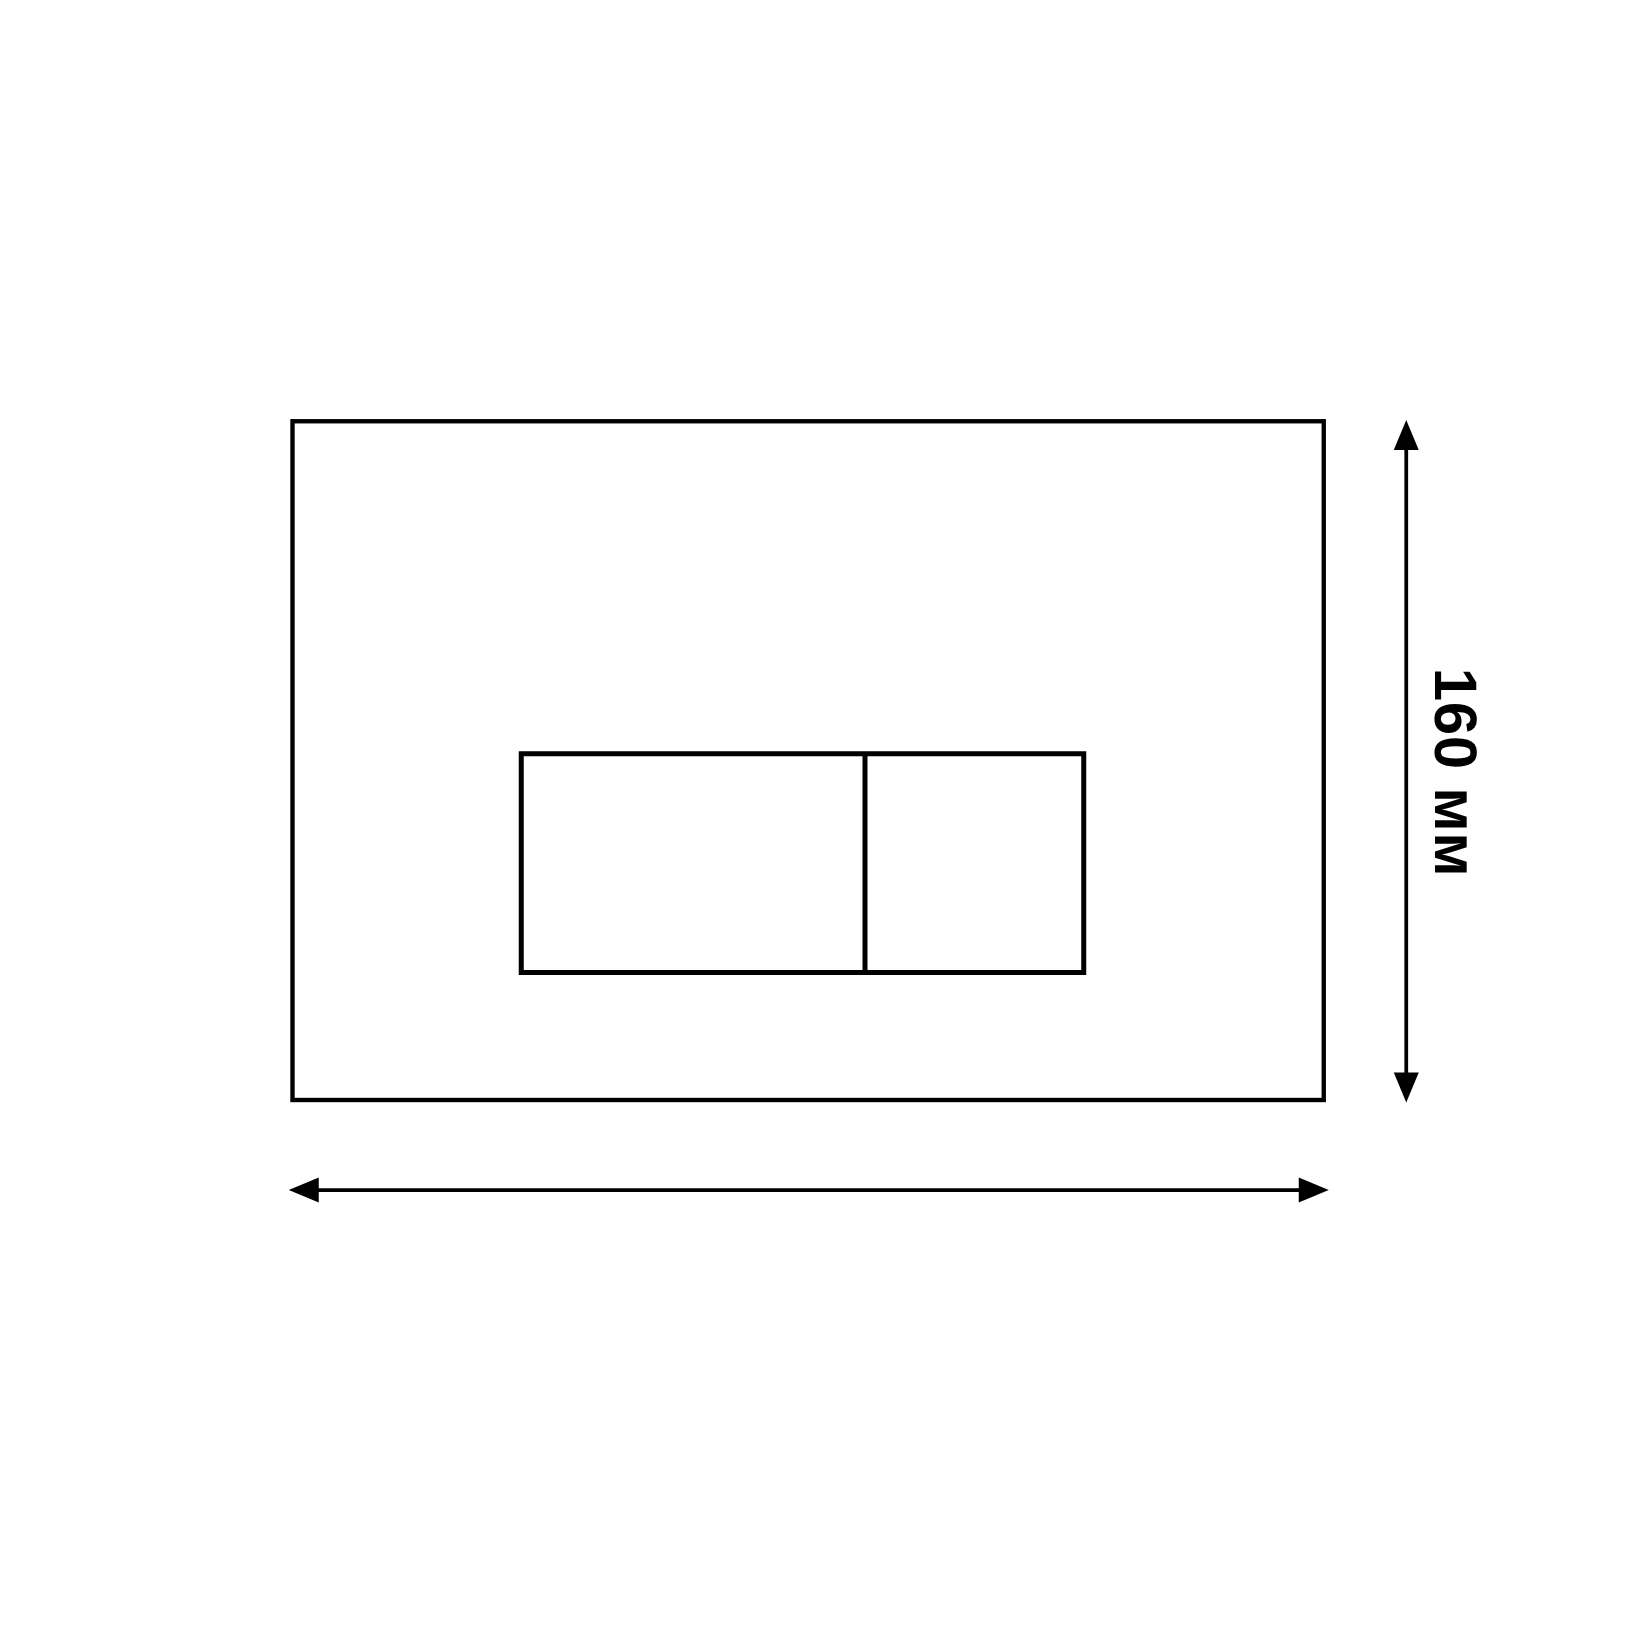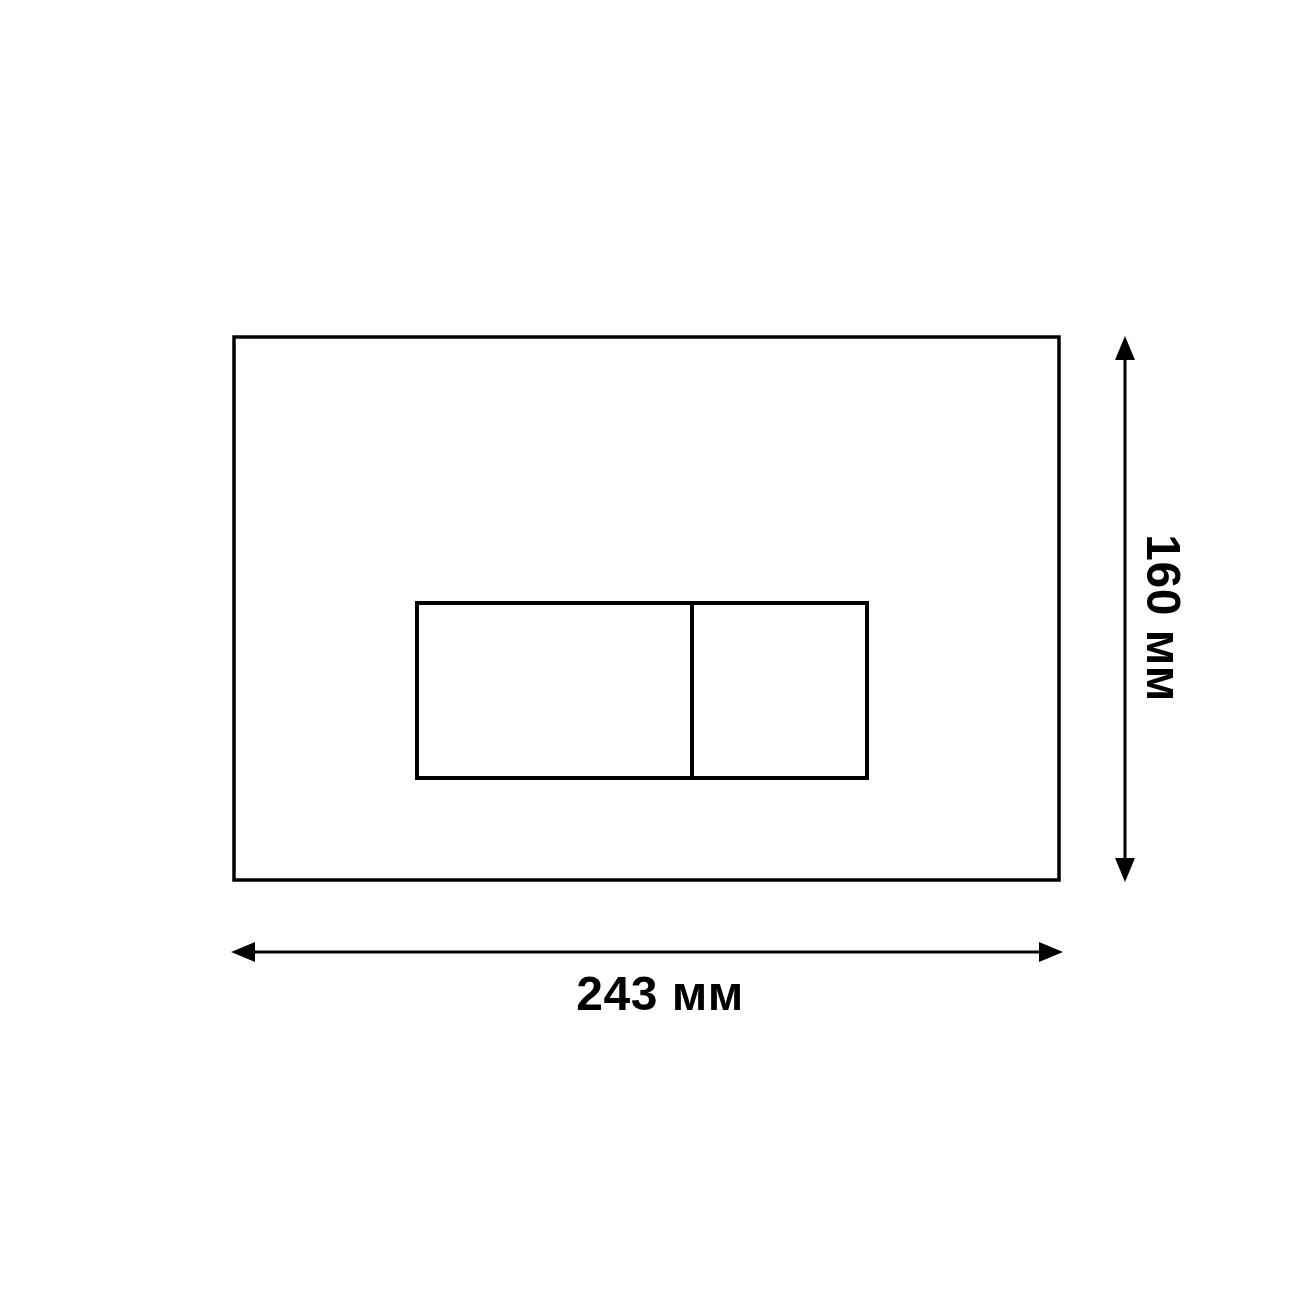--- a/index.html
+++ b/index.html
@@ -61,15 +61,14 @@
 
     <g>
       <line x1="250" y1="952" x2="1044" y2="952" stroke="#000000" stroke-width="3"></line>
       <polygon points="231,952 255,942 255,962" fill="#000000"></polygon>
       <polygon points="1063,952 1039,942 1039,962" fill="#000000"></polygon>
     </g>
   </svg>
 
   <div class="dim-label vertical">160 мм</div>
 
-  <div class="dim-label horizontal">243 мм</div>
 
 </div>
 
 </body></html>

